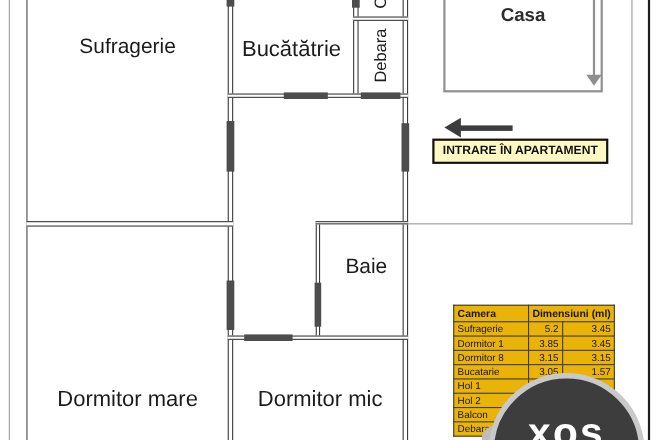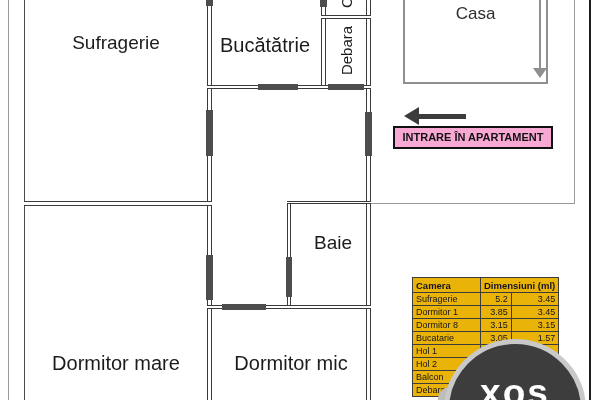--- a/index.html
+++ b/index.html
@@ -15,21 +15,21 @@
   .vert{transform:rotate(-90deg);}
   
   .stairbox{border:2px solid #8f8f8f;box-sizing:border-box;background:#fff;}
   .stairtext{font-size:17px;line-height:21px;text-align:center;color:#2e2e2e;}
   .stair-arrow-shaft{width:2px;background:#8f8f8f;}
   .stair-arrow-head{width:0;height:0;border-left:7px solid transparent;border-right:7px solid transparent;border-top:10px solid #8f8f8f;}
   
   .ent-arrow-shaft{height:5px;background:#3c3c3c;}
   .ent-arrow-head{width:0;height:0;border-top:9px solid transparent;border-bottom:9px solid transparent;border-right:15px solid #3c3c3c;}
   .entbox{border:2px solid #111;box-sizing:border-box;text-align:center;
-          font-weight:bold;font-size:11px;line-height:19px;background:#f9a8d4;color:#111;}
+          font-weight:bold;font-size:11px;line-height:19px;background:#fef9c3;color:#111;}
   
   table.dims{position:absolute;left:412px;top:277px;border-collapse:collapse;background:#eab308;
              font-size:9px;color:#141420;table-layout:fixed;}
   table.dims th,table.dims td{border:1px solid #3c3c3c;padding:0 3px;overflow:hidden;white-space:nowrap;}
   table.dims th{height:14px;font-size:9.5px;text-align:left;}
   table.dims td{height:12px;}
   td.num{text-align:right;}
   th.dimhead{text-align:right;}
   col.c1{width:68px;} col.c2{width:26px;} col.c3{width:40px;}
   
@@ -71,21 +71,21 @@
 
   <div class="abs rlabel" style="left:24px;top:32px;width:184px;font-size:19px;">Sufragerie</div>
   <div class="abs rlabel" style="left:212px;top:34px;width:106px;font-size:20px;">Bucătătrie</div>
   <div class="abs rlabel vert" style="left:306px;top:42px;width:80px;font-size:15px;">Debara</div>
   <div class="abs rlabel vert" style="left:330px;top:-6px;width:32px;font-size:15px;">C</div>
   <div class="abs rlabel" style="left:293px;top:232px;width:80px;font-size:19px;">Baie</div>
   <div class="abs rlabel" style="left:212px;top:352px;width:158px;font-size:20px;">Dormitor mic</div>
   <div class="abs rlabel" style="left:24px;top:352px;width:184px;font-size:20px;">Dormitor mare</div>
 
   <div class="abs stairbox" style="left:403px;top:-12px;width:145px;height:96px;">
-    <div class="stairtext" style="margin-top:13px;">
+    <div class="stairtext" style="margin-top:13px;font-weight:bold;">
       <div>Casa</div>
     </div>
   </div>
   <div class="abs stair-arrow-shaft" style="left:539px;top:-10px;height:80px;"></div>
   <div class="abs stair-arrow-head" style="left:533px;top:68px;"></div>
 
   <div class="abs ent-arrow-shaft" style="left:418px;top:114px;width:48px;"></div>
   <div class="abs ent-arrow-head" style="left:404px;top:107px;"></div>
   <div class="abs entbox" style="left:393px;top:126px;width:160px;height:23px;">INTRARE ÎN APARTAMENT</div>
 

